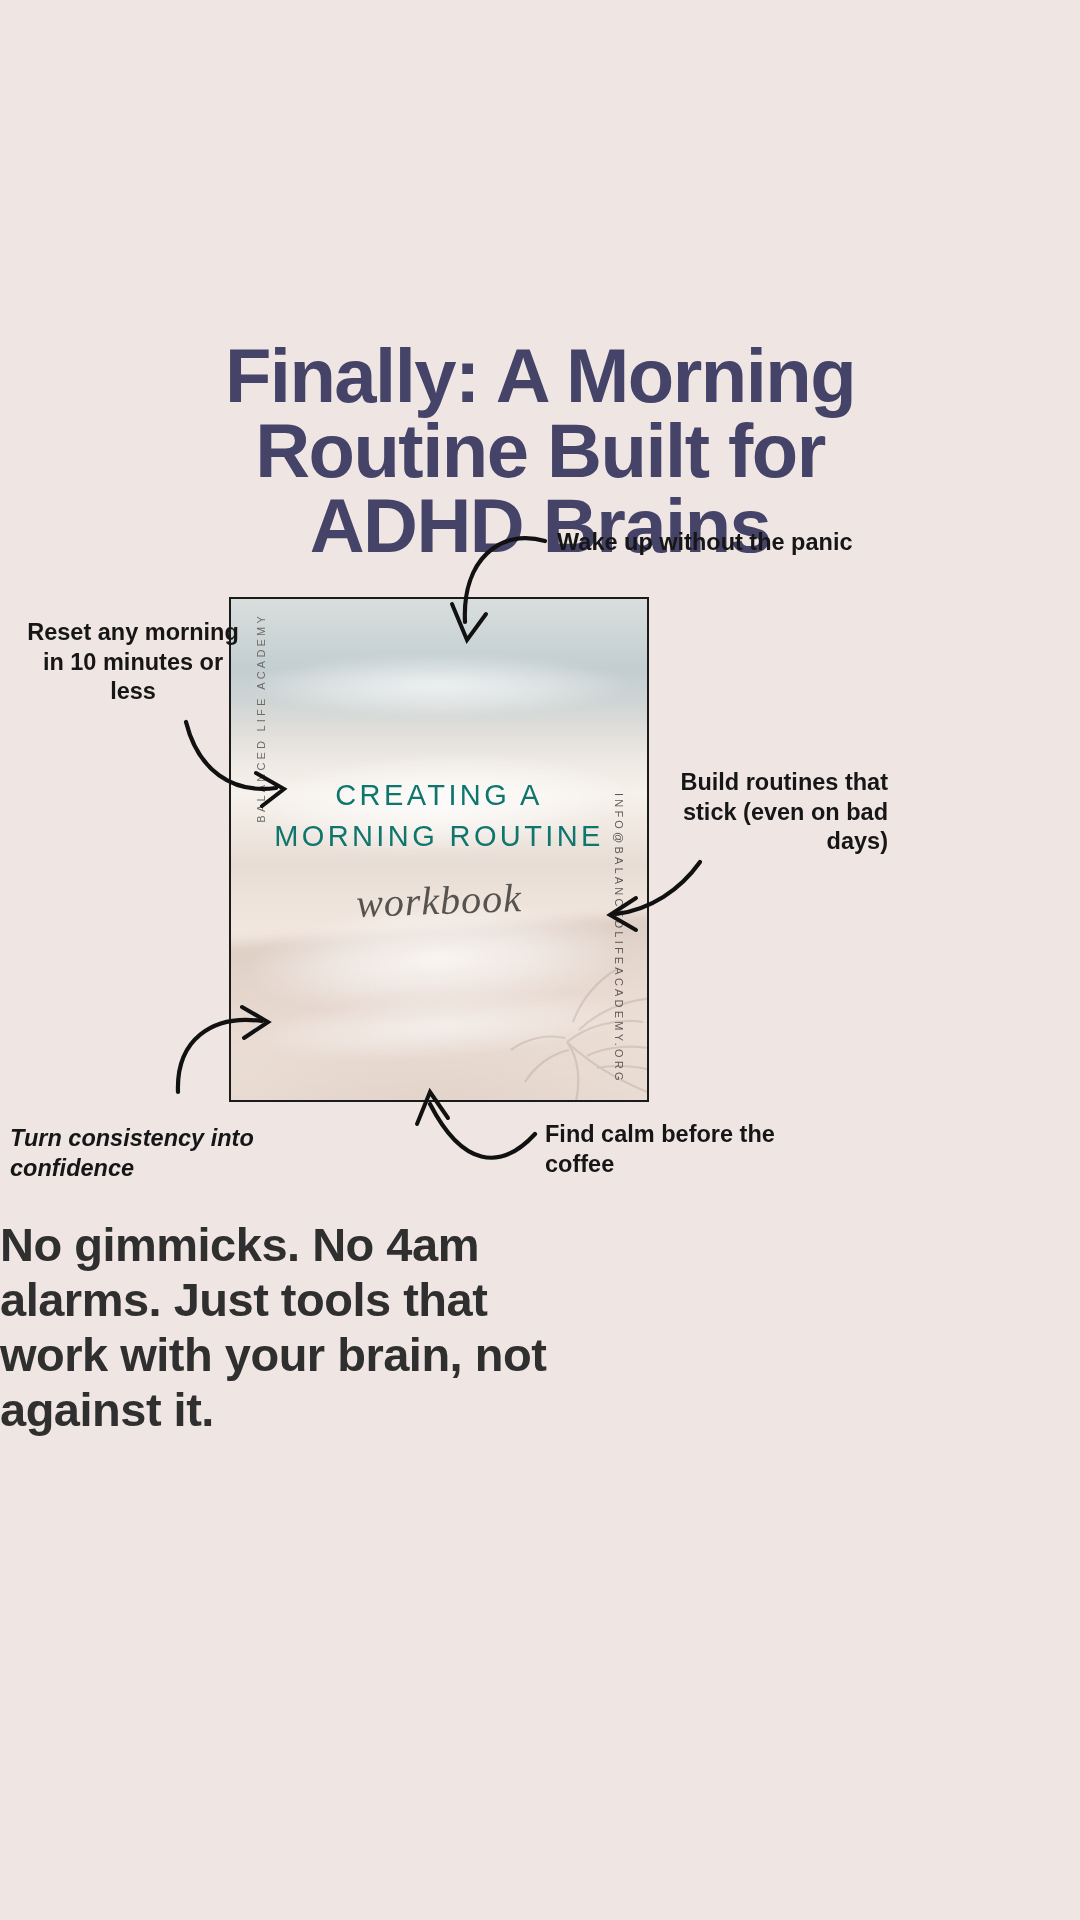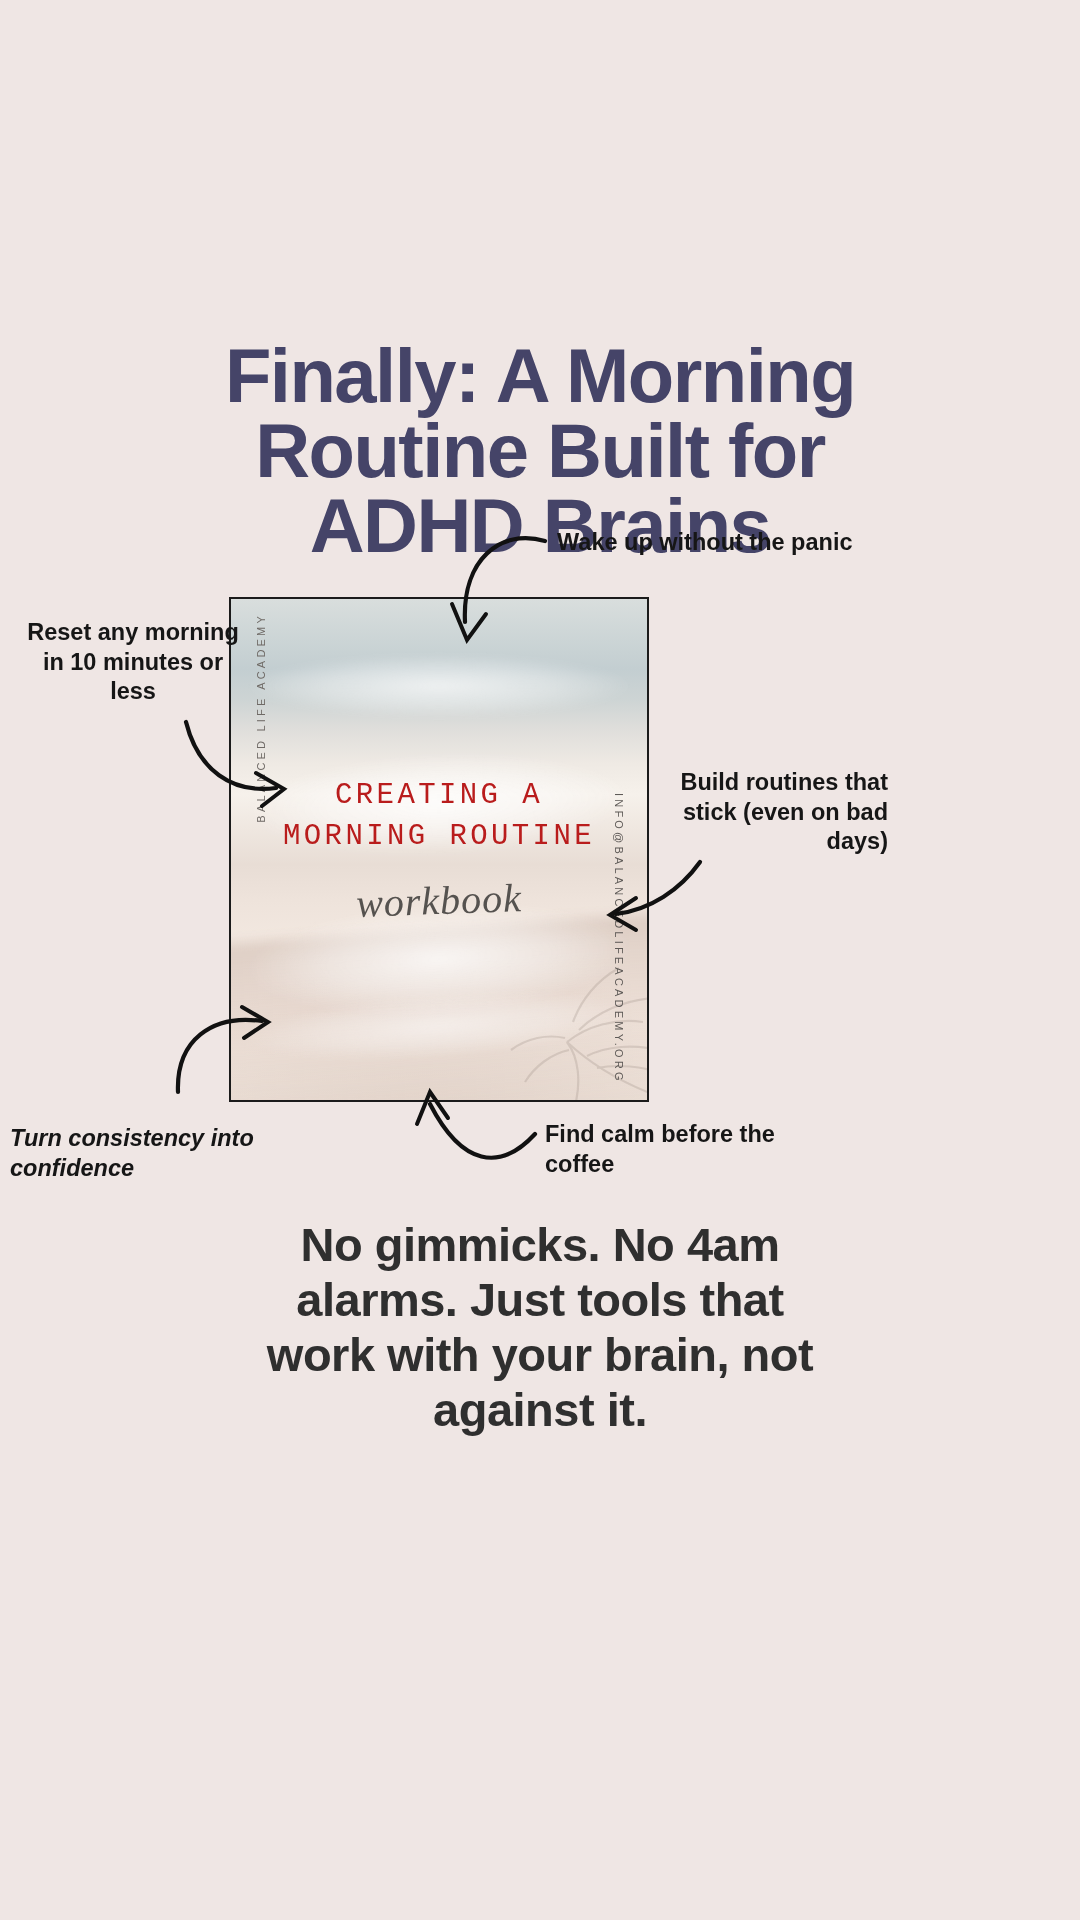--- a/index.html
+++ b/index.html
@@ -120,22 +120,22 @@
     bottom: 16px;
     color: #5e5a57;
   }
 
   .cover-title {
     position: absolute;
     left: 0;
     right: 0;
     top: 176px;
     text-align: center;
-    color: #b91c1c;
-    font-family: Liberation Mono, monospace;
+    color: #0f766e;
+    font-family: Liberation Sans, sans-serif;
     font-size: 29px;
     letter-spacing: 3.4px;
     line-height: 1.42;
   }
   .cover-script {
     position: absolute;
     left: 0;
     right: 0;
     top: 278px;
     text-align: center;
@@ -167,21 +167,21 @@
     inset: 0;
     pointer-events: none;
   }
 
   
   .tagline {
     position: absolute;
     left: 0;
     top: 1218px;
     width: 1080px;
-    text-align: center;
+    text-align: left;
     color: #2f2f2f;
     font-weight: bold;
     font-size: 47px;
     line-height: 1.17;
     letter-spacing: -0.5px;
   }
   .tagline .l { display: block; }
 </style>
 </head>
 <body>

